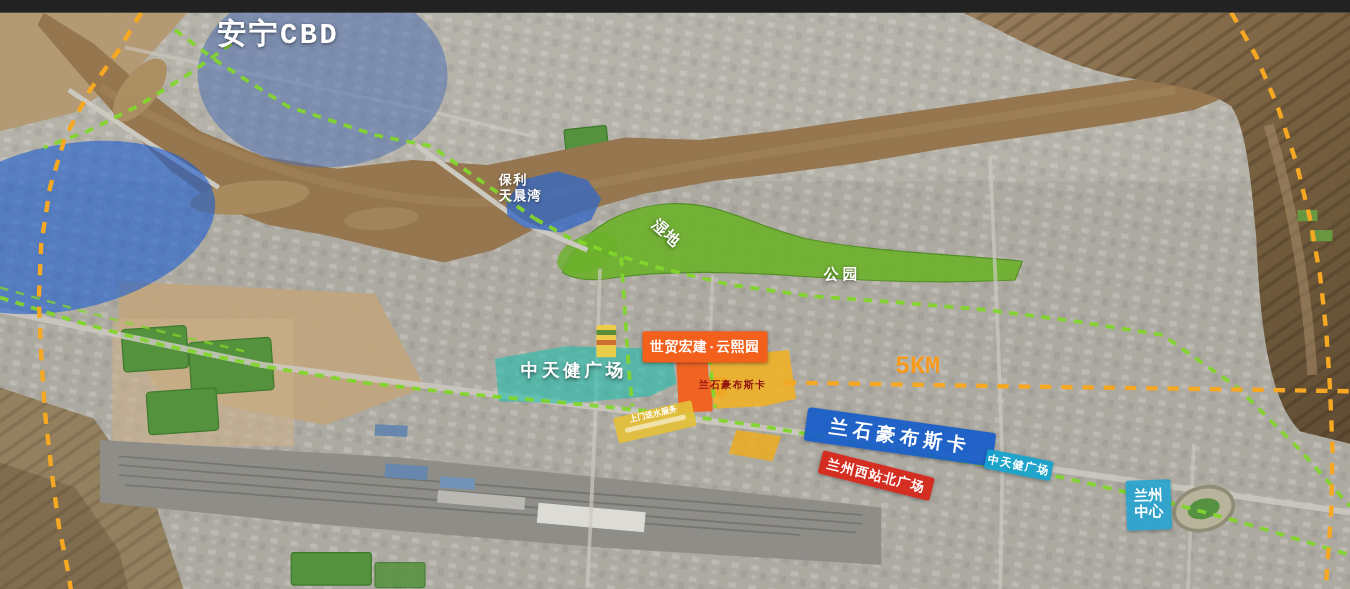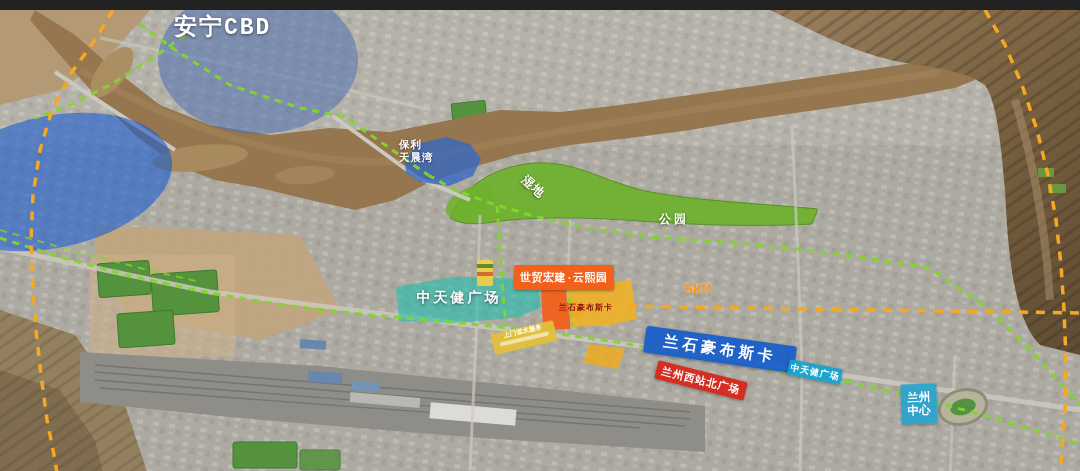--- a/index.html
+++ b/index.html
@@ -10,21 +10,21 @@
        text-shadow:0 1px 3px rgba(0,0,0,.55);line-height:1.1;}
   .lbl-anning{left:174px;top:6px;font-size:23px;letter-spacing:2px;}
   .lbl-wanda{left:8px;top:150px;font-size:25px;letter-spacing:3px;}
   .lbl-poly{left:399px;top:129px;width:54px;text-align:left;font-size:10.5px;
             line-height:12.5px;letter-spacing:1px;}
   .lbl-wetland{left:527px;top:164px;font-size:12px;letter-spacing:1px;
                transform:rotate(42deg);transform-origin:left top;}
   .lbl-park{left:659px;top:204px;font-size:12px;letter-spacing:3px;text-align:center;}
   .lbl-oldstreet{left:392px;top:281px;width:134px;text-align:center;font-size:14px;
                  letter-spacing:3px;}
-  .lbl-5km{left:684px;top:273px;font-size:15px;color:#f59a1d;
+  .lbl-5km{left:716px;top:273px;font-size:20px;color:#f59a1d;
            text-shadow:0 0 3px rgba(255,255,255,.7),0 1px 2px rgba(0,0,0,.3);}
   .tagbox{position:absolute;display:flex;align-items:center;justify-content:center;
           color:#fff;font-weight:bold;white-space:nowrap;border-radius:3px;
           box-shadow:0 1px 3px rgba(0,0,0,.35);}
   .tag-project{left:514px;top:255px;padding:5px 6px;background:#f2601c;font-size:11px;
                letter-spacing:.5px;border-radius:2px;}
   .tag-hopsca{left:644px;top:326px;width:152px;height:27px;background:rgba(23,92,201,.93);
               font-size:15px;letter-spacing:4px;transform:rotate(8deg);}
   .tag-wsq{left:655px;top:361px;width:92px;height:19px;background:rgba(214,39,27,.95);
            font-size:10.5px;letter-spacing:1px;transform:rotate(14deg);border-radius:2px;}

